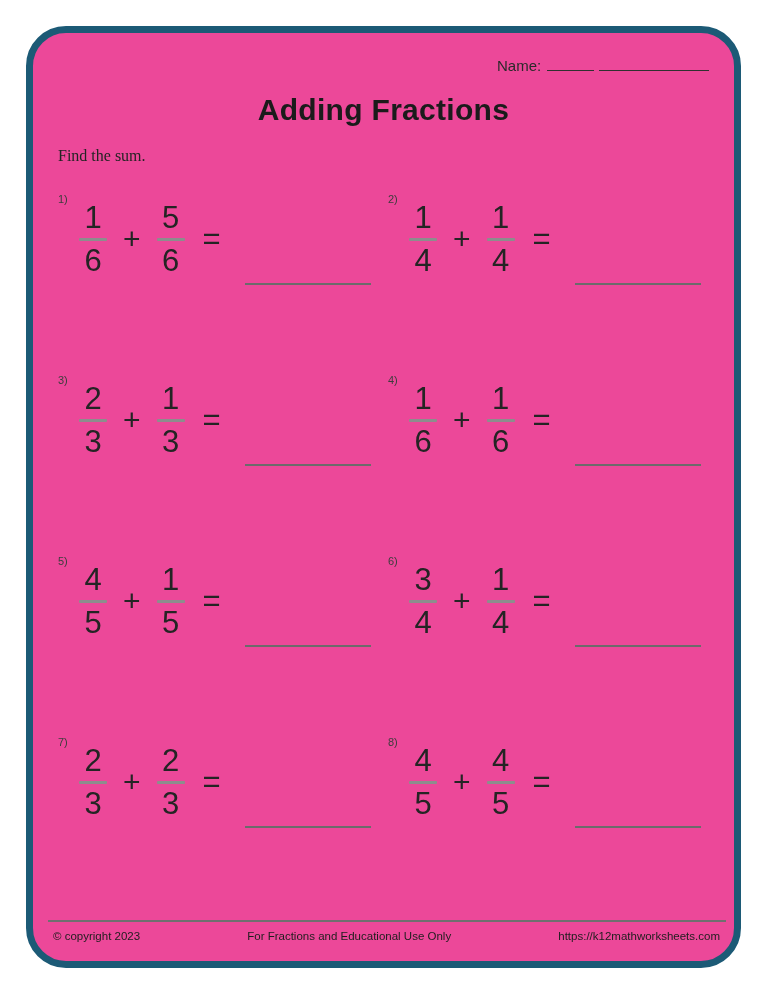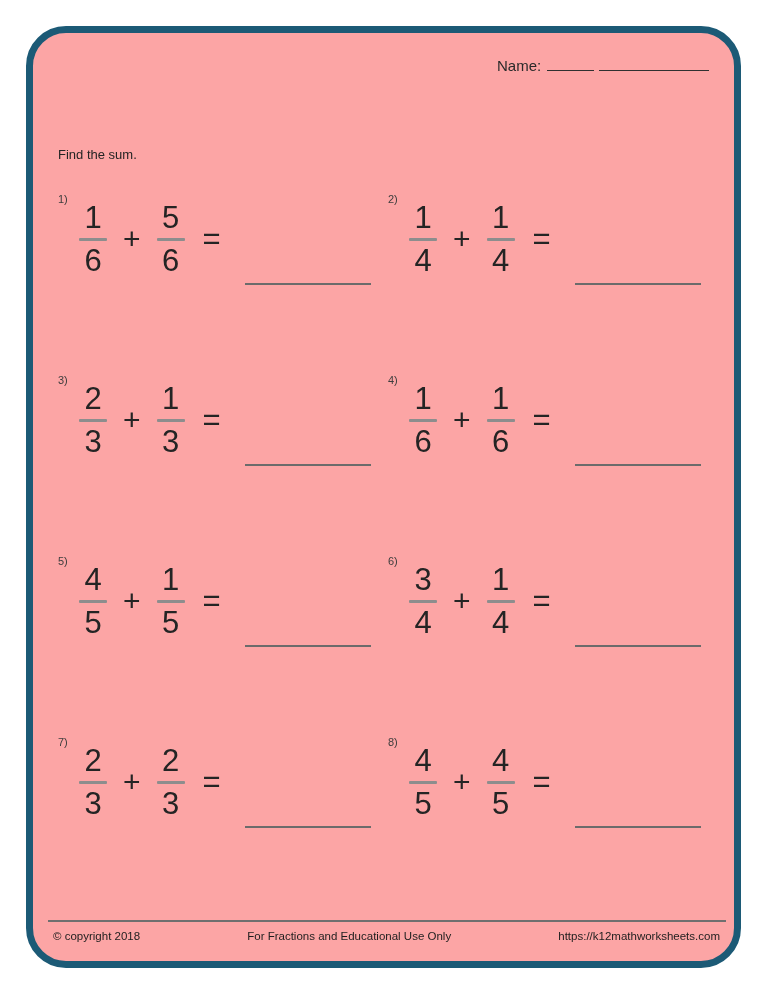--- a/index.html
+++ b/index.html
@@ -3,38 +3,38 @@
 <meta charset="utf-8">
 <style>
   html,body { margin:0; padding:0; background:#ffffff; }
   body {
     width:768px; height:994px; position:relative; overflow:hidden;
     font-family:"Liberation Sans", sans-serif; color:#212121;
   }
   .card {
     position:absolute; left:26px; top:26px; width:715px; height:942px;
     border:7px solid #1c5a76; border-radius:40px; box-sizing:border-box;
-    background:#fca5a5;
+    background:#ec4899;
   }
   
   .name-row {
     position:absolute; top:24px; left:464px;
     display:flex; align-items:baseline; font-size:15px; color:#2a2a2a;
   }
   .name-line { display:inline-block; height:13px; border-bottom:1.6px solid #303030; }
   .name-line.short { width:47px; margin-left:6px; }
   .name-line.long  { width:110px; margin-left:5px; }
   
   .title {
     position:absolute; top:60px; left:0; width:100%; margin:0;
     text-align:center; font-size:30px; font-weight:bold; color:#1b1b1b;
     letter-spacing:0.3px;
   }
   
-  .instruction { position:absolute; top:114px; left:25px; font-size:13px; color:#242424; }
+  .instruction { position:absolute; top:114px; left:25px; font-size:16px; color:#242424;font-family:Liberation Serif, serif; }
   
   .problems {
     position:absolute; top:160px; left:23px; width:660px;
     display:grid; grid-template-columns:330px 1fr; grid-auto-rows:181px;
   }
   .problem { position:relative; }
   .pnum { position:absolute; top:0; left:2px; font-size:11px; color:#3d3d3d; }
   .expr { display:flex; align-items:center; padding-left:20px; padding-top:9px; }
   .frac {
     display:inline-flex; flex-direction:column; align-items:center;
@@ -59,20 +59,21 @@
 <body>
 
 <div class="card">
 
   <div class="name-row">
     <span>Name:</span>
     <span class="name-line short"></span>
     <span class="name-line long"></span>
   </div>
 
+  <h1 class="title">Adding Fractions</h1>
 
   <div class="instruction">Find the sum.</div>
 
   <div class="problems">
 
     <div class="problem">
       <span class="pnum">1)</span>
       <div class="expr">
         <span class="frac">
           <span>1</span>
@@ -220,18 +221,18 @@
         </span>
         <span class="eq">=</span>
         <span class="blank"></span>
       </div>
     </div>
 
   </div>
 
   <div class="footer-rule"></div>
   <div class="footer">
-    <span>© copyright 2018</span>
+    <span>© copyright 2023</span>
     <span>For Fractions and Educational Use Only</span>
     <span>https://k12mathworksheets.com</span>
   </div>
 
 </div>
 
 </body></html>

